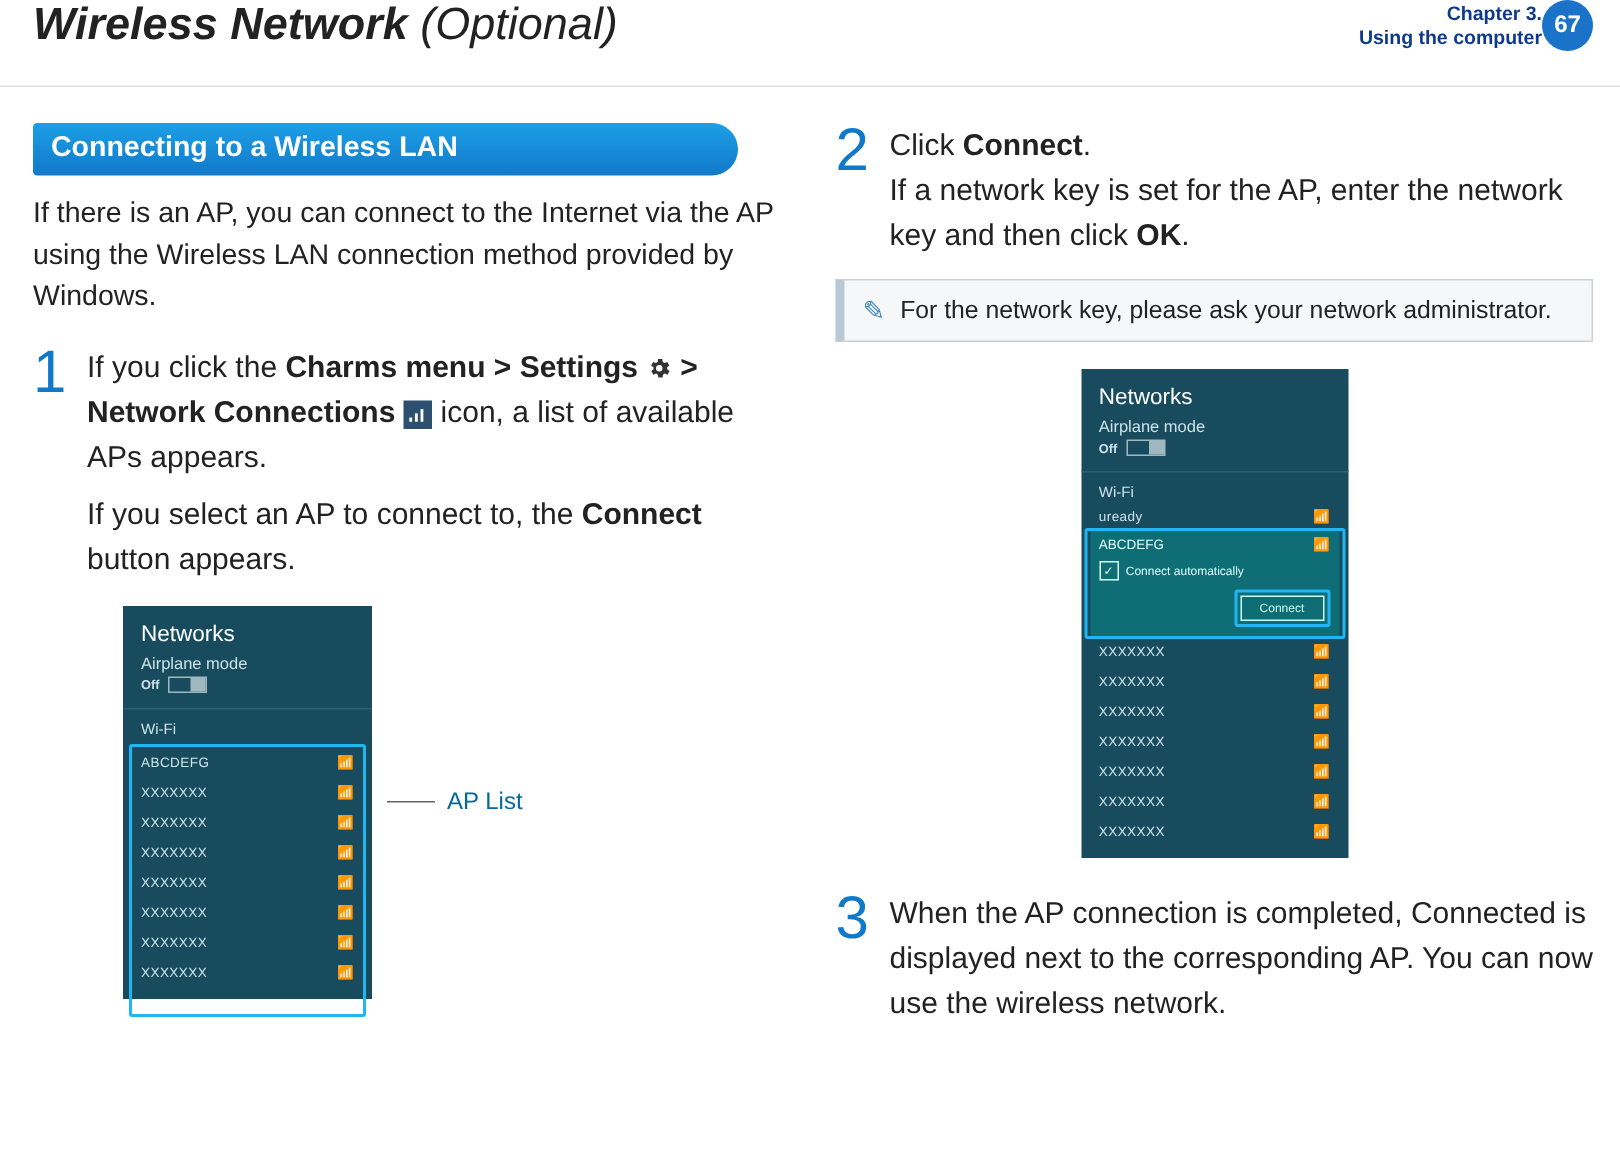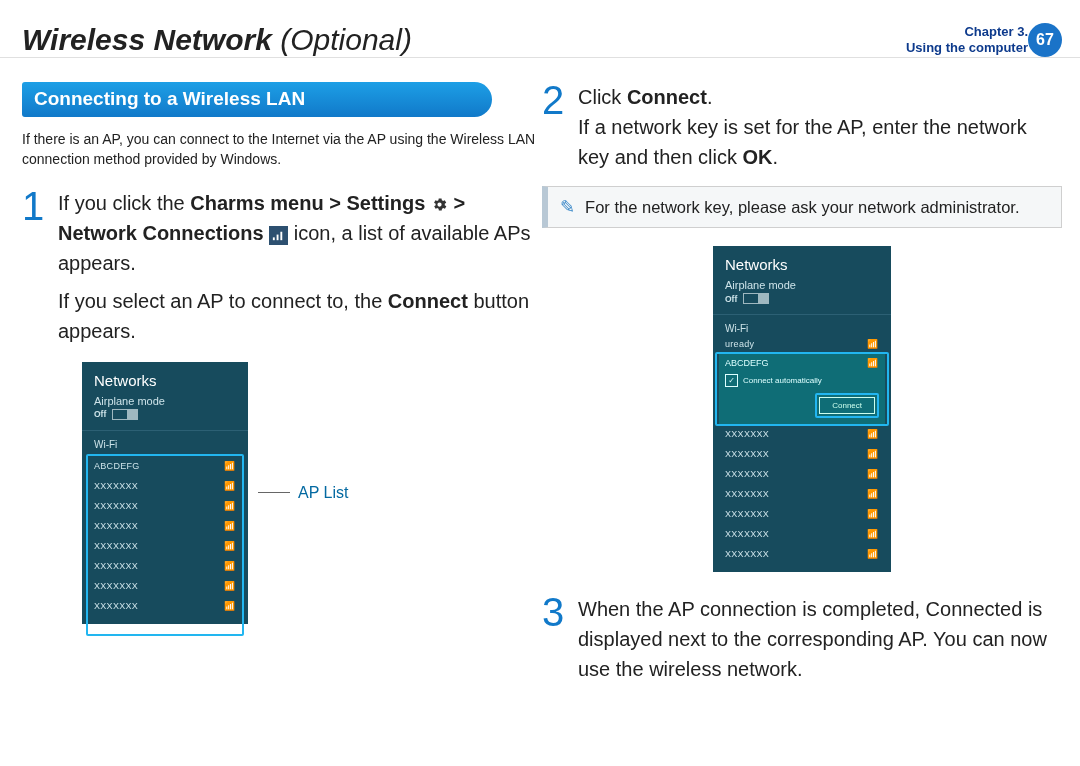--- a/index.html
+++ b/index.html
@@ -1,25 +1,25 @@
 <!DOCTYPE html>
 <html><head>
 <meta charset="utf-8">
 <style>
 body{margin:0;font-family:"Segoe UI","Myriad Pro",Arial,sans-serif;font-size:17px;color:#222;background:#fff;width:1080px;height:766px;overflow:hidden;-webkit-font-smoothing:antialiased}
-.header{background:#fff;border-bottom:1px solid #e0e0e0;height:58px;display:flex;align-items:flex-end;justify-content:space-between;padding:0 18px 0 22px;box-sizing:border-box}
+.header{background:#fff;border-bottom:1px solid #e0e0e0;height:58px;display:flex;align-items:flex-start;justify-content:space-between;padding:0 18px 0 22px;box-sizing:border-box}
 .title{font-size:30px;font-weight:700;font-style:italic;color:#222}
 .title .opt{font-weight:400;}
 .hr-right{display:flex;align-items:center;gap:0;color:#0d3a8c;font-size:13px;font-weight:700}
 .hr-text{text-align:right;line-height:1.25}
 .page-circle{width:34px;height:34px;border-radius:50%;background:#1a73c8;color:#fff;display:flex;align-items:center;justify-content:center;font-size:16px;font-weight:600}
-.columns{display:flex;padding:24px 18px 0 22px}
+.columns{display:flex;gap:30px;padding:24px 18px 0 22px}
 .col{flex:1}
 .sec-hdr{background:linear-gradient(180deg,#1d9fe6,#1179c9);color:#fff;font-weight:700;font-size:19px;padding:6px 12px 7px;border-radius:4px 24px 24px 4px;width:470px;box-sizing:border-box}
-p.body{margin:12px 0 18px;line-height:1.45;font-size:14px}
+p.body{margin:12px 0 18px;line-height:1.45;font-size:19px}
 .step{display:flex;gap:10px;margin-bottom:14px}
 .step-num{font-size:40px;font-weight:400;color:#1179c9;line-height:0.9;width:26px;flex-shrink:0;font-family:"Segoe UI",Arial}
 .step-body{line-height:1.5;flex:1;font-size:20px}
 b.kw{font-weight:700}
 .inline-icon{display:inline-flex;width:19px;height:19px;background:#2d5070;vertical-align:-3px;align-items:center;justify-content:center;color:#fff;font-size:11px}
 .note-box{border:1px solid #cfcfcf;border-left:6px solid #b8c8d5;background:#f5f7f8;padding:9px 12px;display:flex;align-items:center;gap:10px;margin-top:6px;font-size:16.5px}
 .note-ic{color:#3a88c8;font-size:18px;flex-shrink:0}
 
 .panel{background:#174b5d;color:#cde3e9;width:166px;font-family:Liberation Sans, sans-serif;font-size:10px;position:relative}
 .panel .p-title{font-size:15px;color:#fff;font-weight:400;padding:10px 12px 6px}

